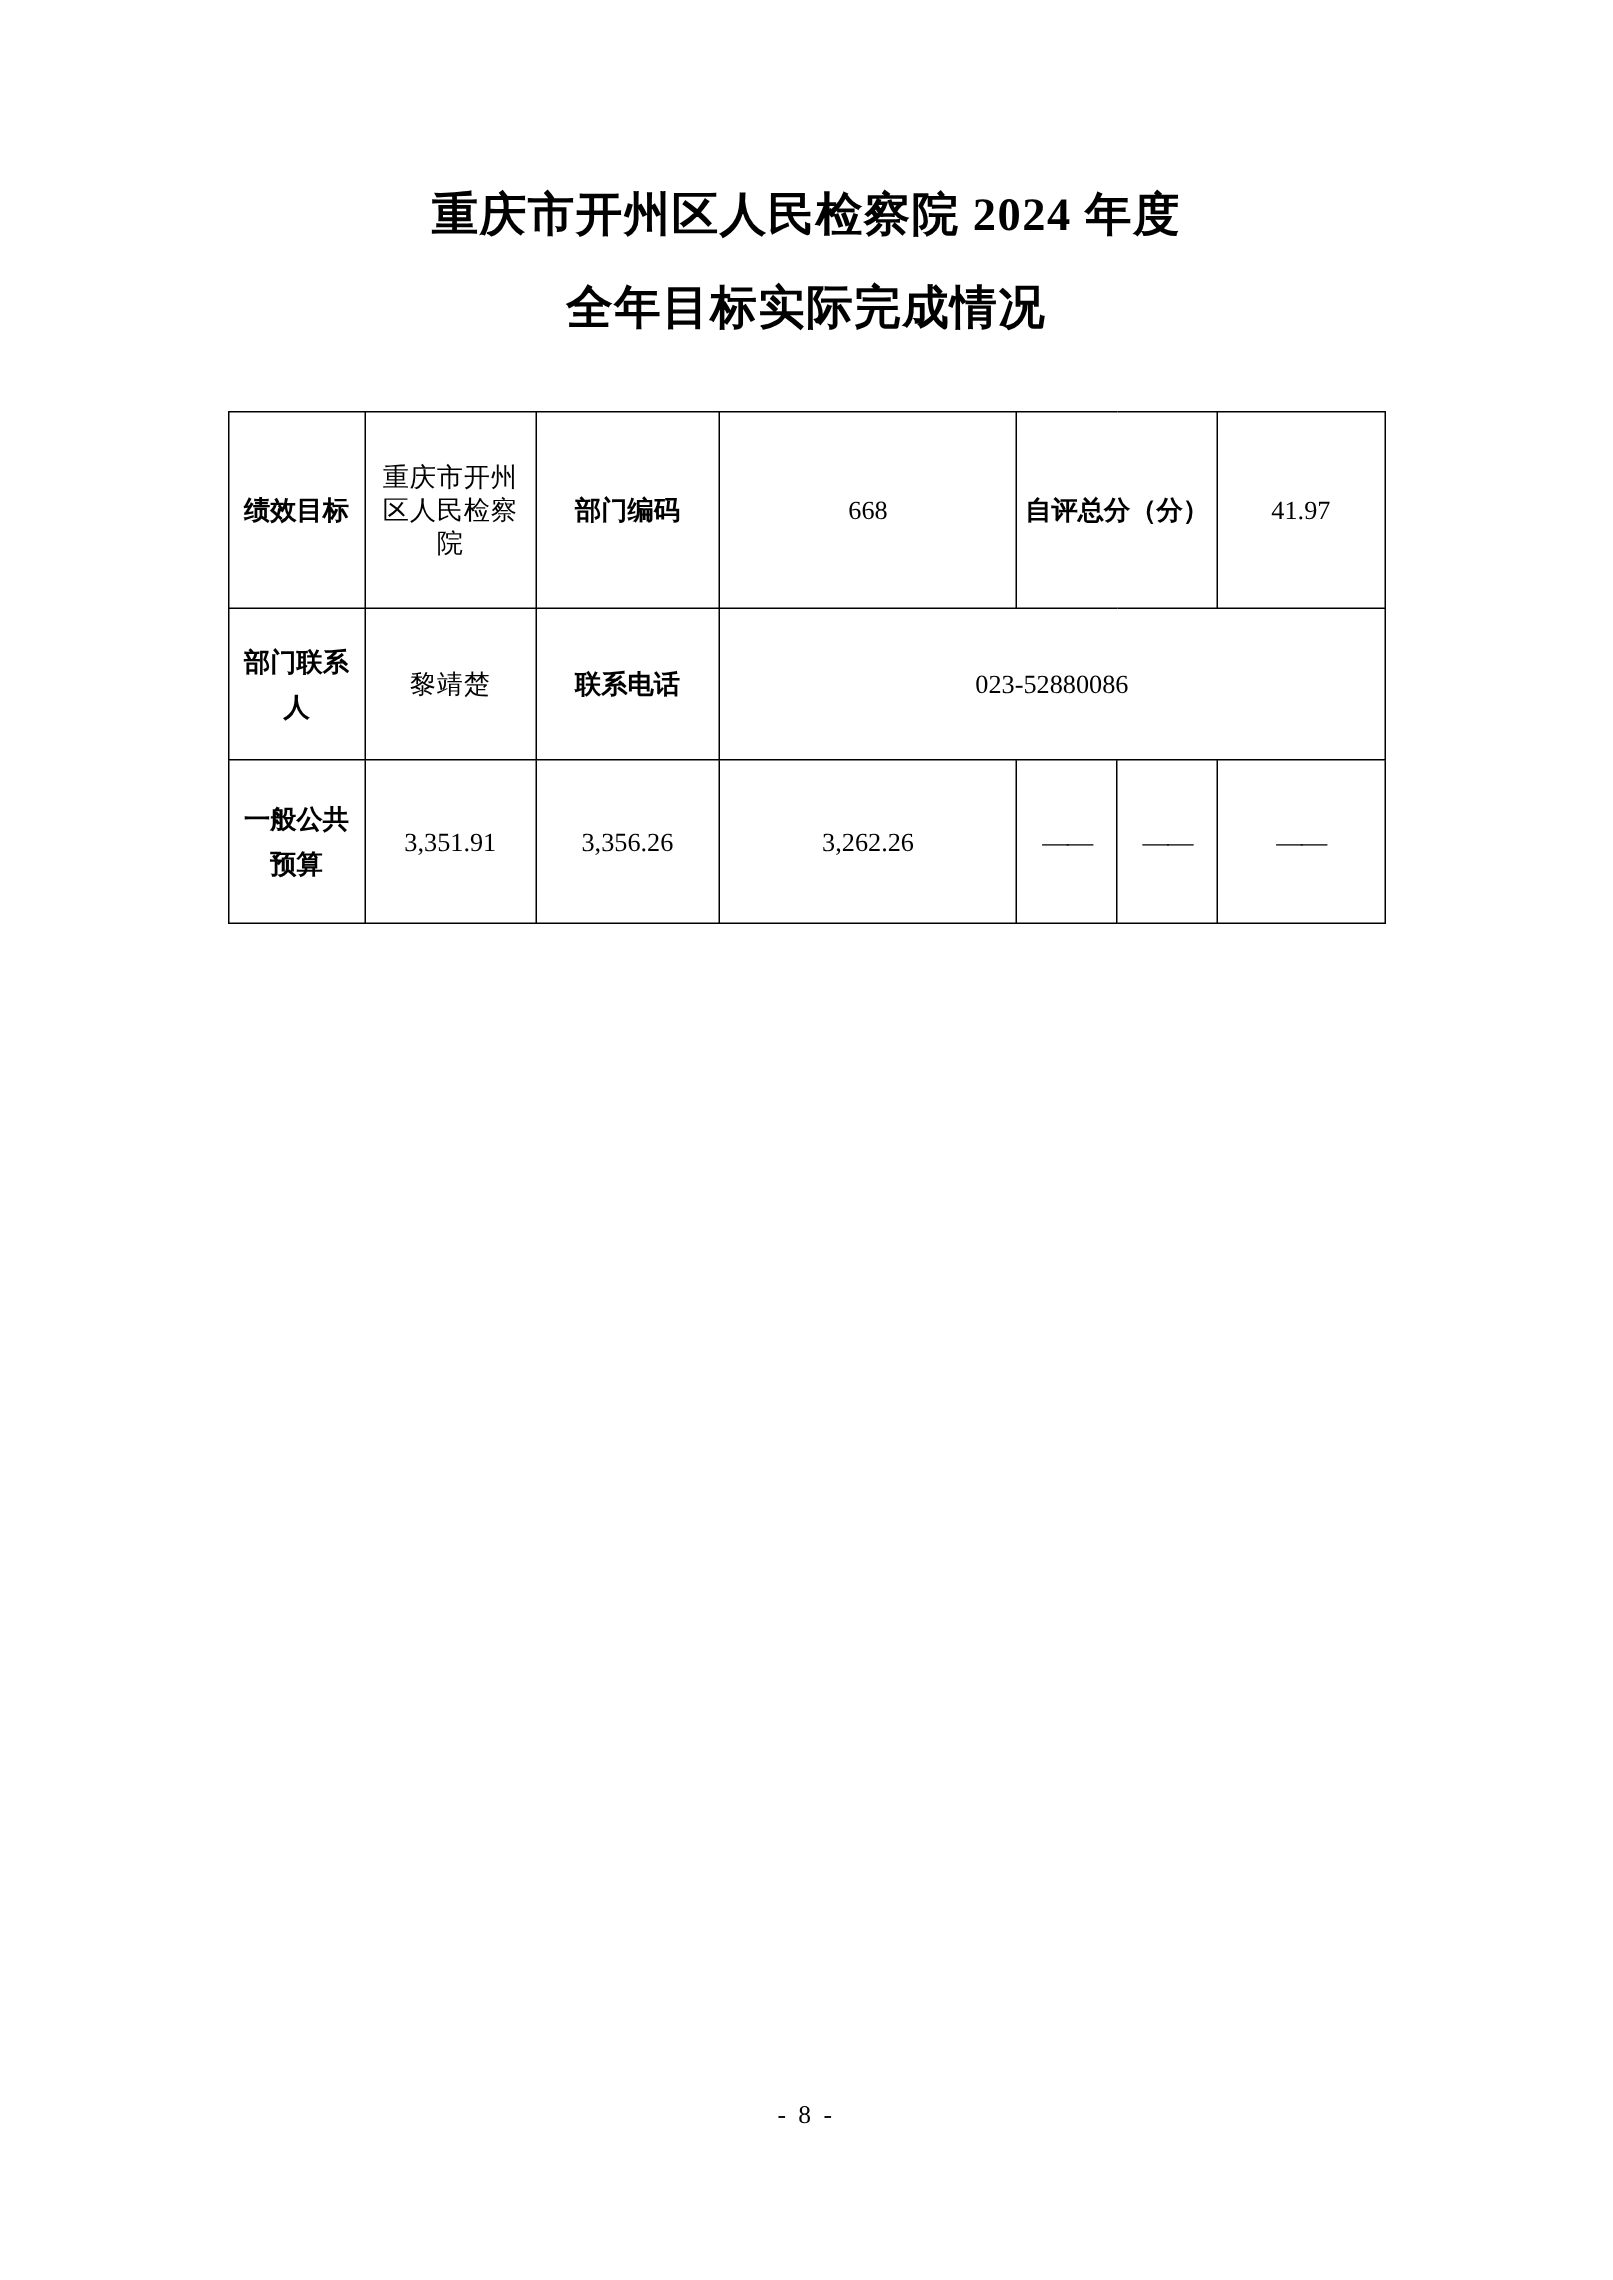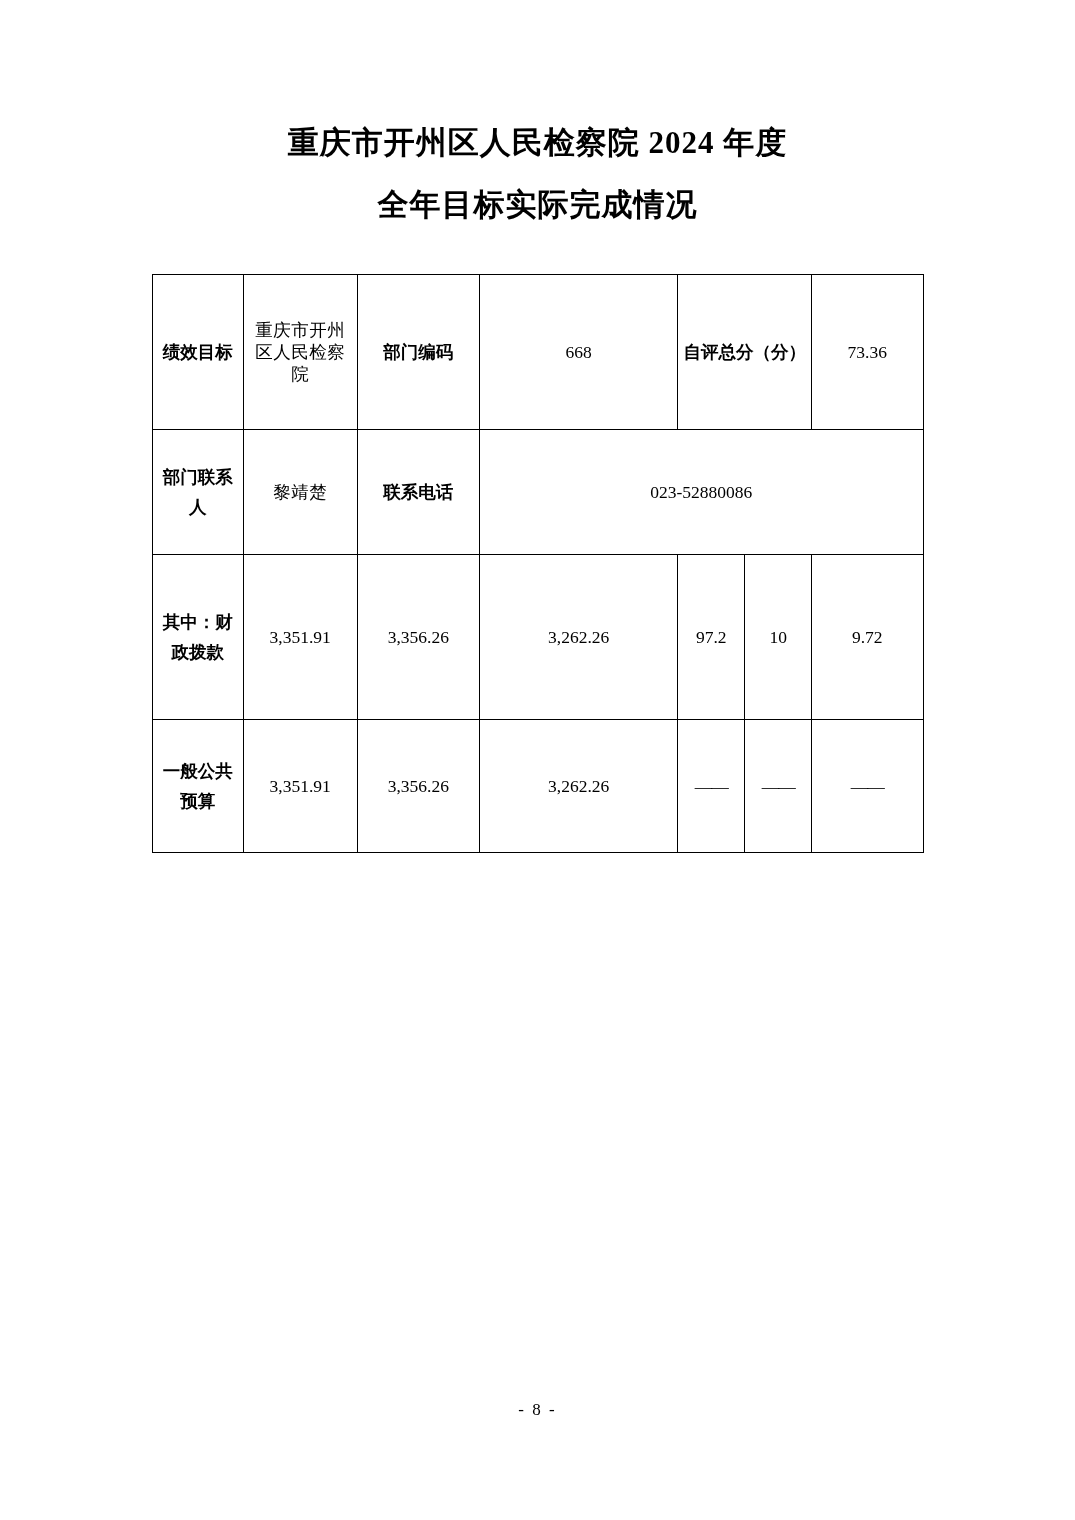--- a/index.html
+++ b/index.html
@@ -38,21 +38,21 @@
   table.main {
     border-collapse: collapse;
     width: 772px;
     table-layout: fixed;
   }
   table.main td {
     border: 1.3px solid #000000;
     text-align: center;
     vertical-align: middle;
     font-size: 17.5px;
-    padding: 12px 3px;
+    padding: 0 3px;
   }
   .bold {
     font-weight: bold;
     font-size: 18.5px;
     line-height: 30px;
   }
   .small-kai {
     font-size: 14.5px;
     font-family: "Liberation Serif", "DejaVu Serif", serif;
     line-height: 22px;
@@ -110,36 +110,27 @@
         <col style="width:60px">
         <col style="width:100px">
       </colgroup>
       <tbody>
         <tr>
           <td class="bold tall-1">绩效目标</td>
           <td class="small-kai">重庆市开州区人民检察院</td>
           <td class="bold">部门编码</td>
           <td class="num">668</td>
           <td class="bold" colspan="2">自评总分（分）</td>
-          <td class="num">73.36</td>
+          <td class="num">41.97</td>
         </tr>
         <tr>
           <td class="bold tall-2">部门联系人</td>
           <td class="small-kai">黎靖楚</td>
           <td class="bold">联系电话</td>
           <td class="num" colspan="4">023-52880086</td>
-        </tr>
-        <tr>
-          <td class="bold tall-5">其中：财政拨款</td>
-          <td class="num">3,351.91</td>
-          <td class="num">3,356.26</td>
-          <td class="num">3,262.26</td>
-          <td class="num">97.2</td>
-          <td class="num">10</td>
-          <td class="num">9.72</td>
         </tr>
         <tr>
           <td class="bold tall-6">一般公共预算</td>
           <td class="num">3,351.91</td>
           <td class="num">3,356.26</td>
           <td class="num">3,262.26</td>
           <td class="dash">——</td>
           <td class="dash">——</td>
           <td class="dash">——</td>
         </tr>

